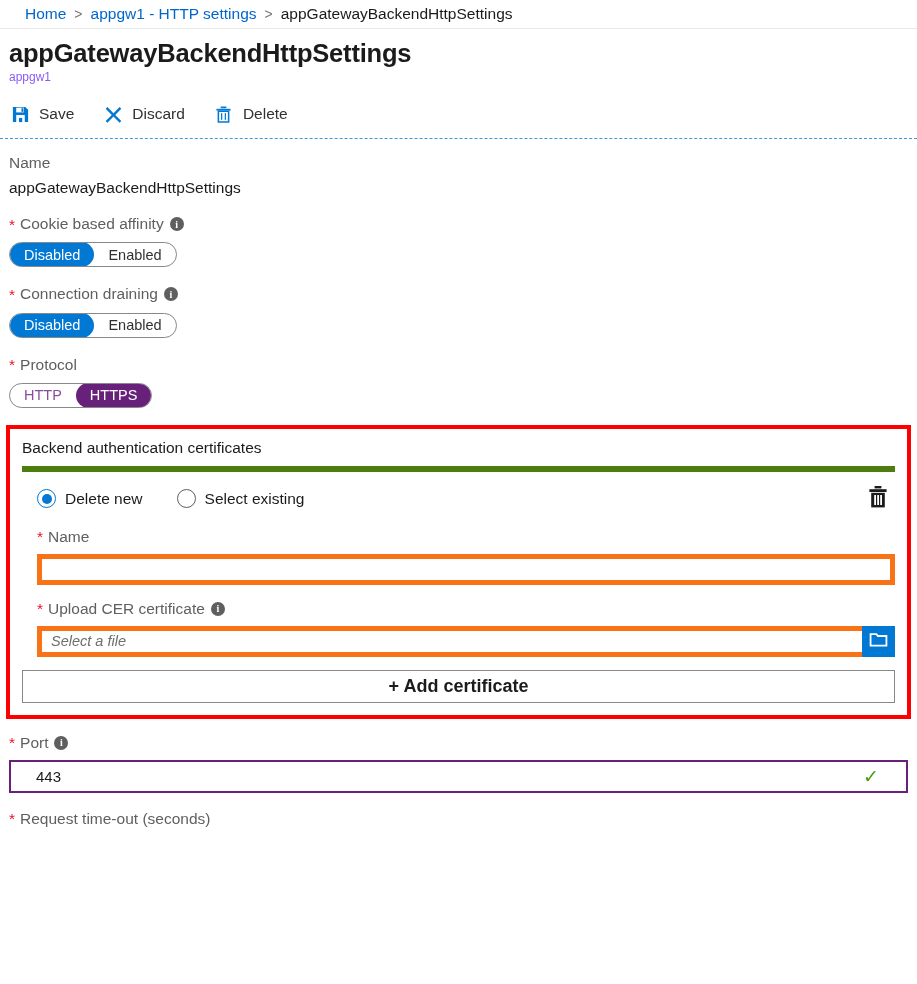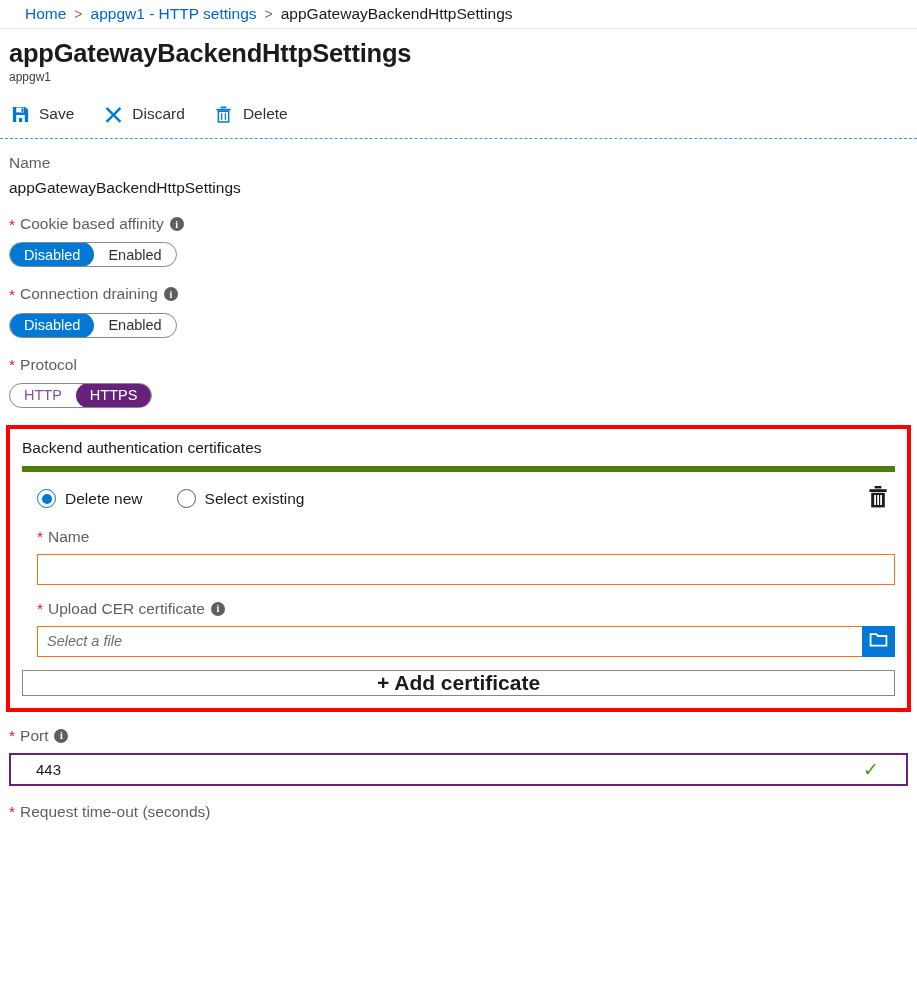--- a/index.html
+++ b/index.html
@@ -47,21 +47,21 @@
   }
   .title-main {
     font-size: 25.5px;
     font-weight: 600;
     letter-spacing: -0.2px;
     color: #1b1b1b;
     line-height: 1.18;
   }
   .title-sub {
     font-size: 12px;
-    color: #404040;
+    color: #8b5cf6;
     margin-top: 2px;
   }
 
   
   .cmdbar {
     display: flex;
     align-items: center;
     height: 44px;
     padding-left: 9px;
     margin-top: 8px;
@@ -243,21 +243,21 @@
   .trash-btn {
     margin-left: auto;
     margin-right: 6px;
     cursor: pointer;
     display: flex;
     align-items: center;
   }
 
   .sub-block { padding-left: 15px; margin-top: 14px; }
   .input {
-    border: 1px solid #f97316;
+    border: 5px solid #f97316;
     height: 31px;
     background: #ffffff;
     box-sizing: border-box;
     margin-top: 7px;
     display: flex;
     align-items: center;
     padding: 0 9px;
     font-size: 14.5px;
     color: #1b1b1b;
   }
@@ -279,27 +279,27 @@
     width: 33px;
     background: #0078d4;
     display: flex;
     align-items: center;
     justify-content: center;
     cursor: pointer;
     flex: none;
   }
   .addcert-btn {
     margin-top: 13px;
-    height: 26px;
+    height: 33px;
     border: 1px solid #8a8886;
     background: #ffffff;
     display: flex;
     align-items: center;
     justify-content: center;
-    font-size: 21px;
+    font-size: 18px;
     font-weight: 600;
     color: #1b1b1b;
     cursor: pointer;
     box-sizing: border-box;
   }
 
   
   .port-block { padding: 14px 6px 0 9px; }
   .port-input {
     border: 2px solid #68217a;

